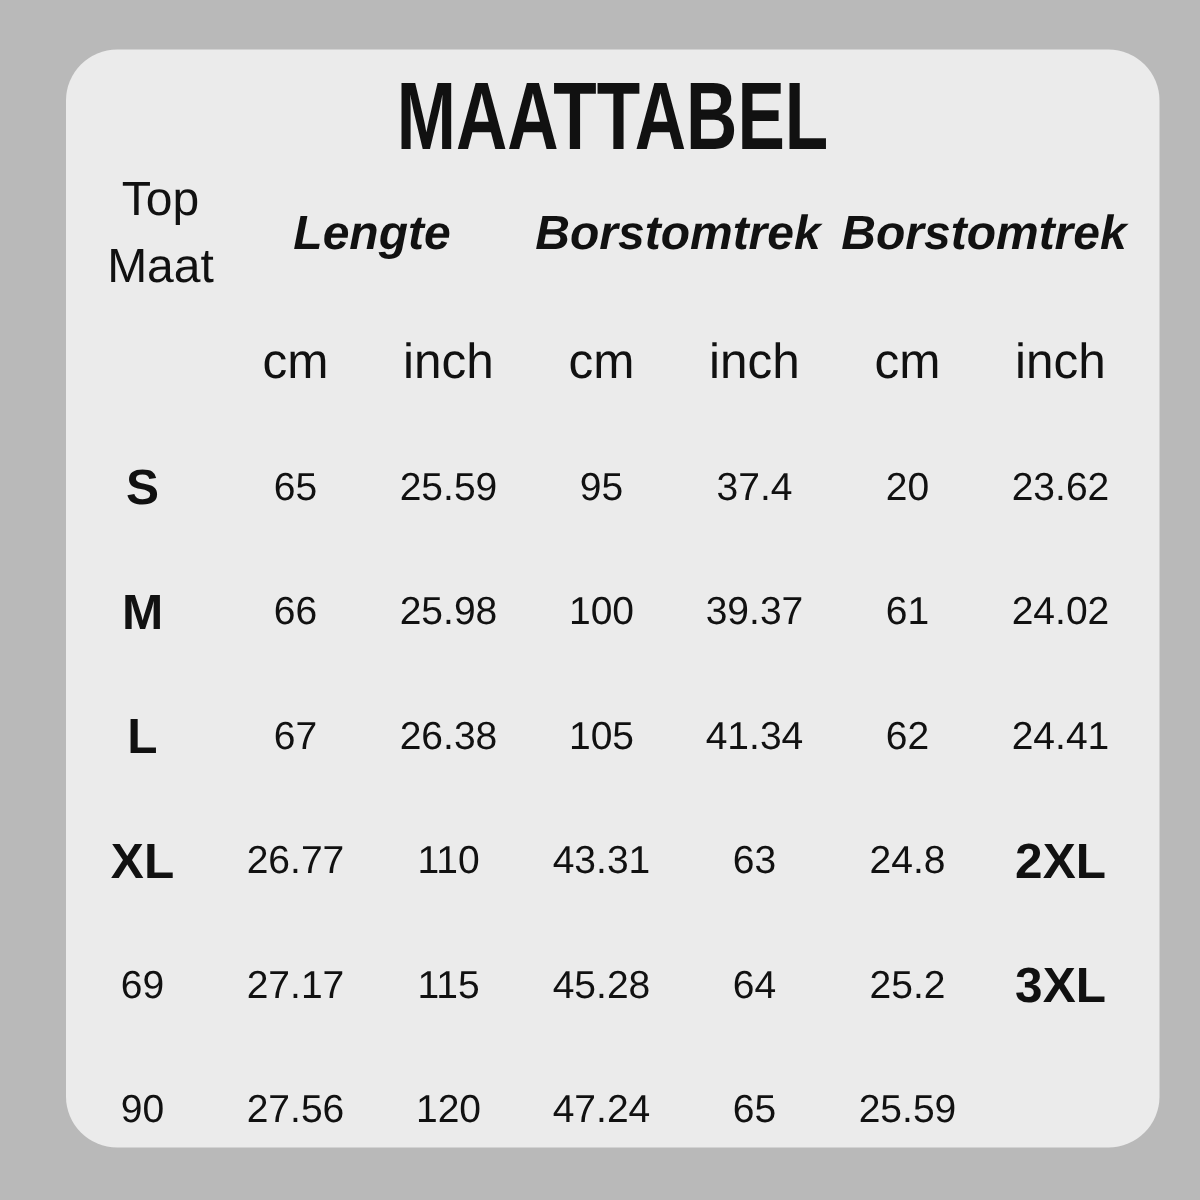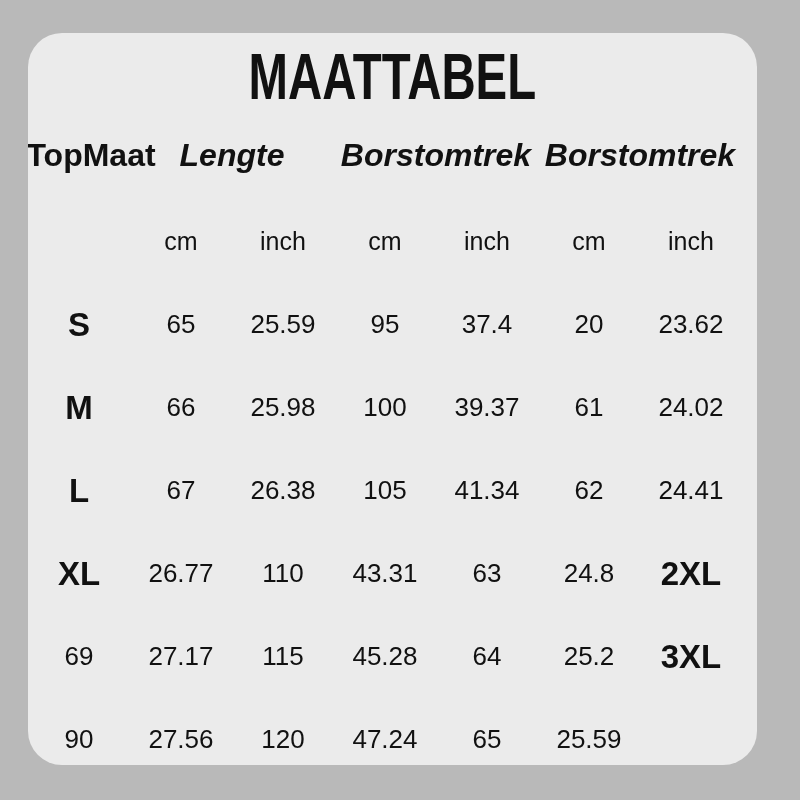--- a/index.html
+++ b/index.html
@@ -6,21 +6,21 @@
   html, body { width: 800px; height: 800px; }
   body {
     background: #b9b9b9;
     font-family: "Liberation Sans", sans-serif;
     color: #111111;
     position: relative;
     overflow: hidden;
   }
   .card {
     position: absolute;
-    left: 28px;
+    left: 44px;
     top: 33px;
     width: 729px;
     height: 732px;
     background: #ebebeb;
     border-radius: 34px;
     overflow: hidden;
   }
   .title-wrap {
     height: 72px;
     margin-top: 6px;
@@ -40,33 +40,34 @@
     grid-template-columns: 102px repeat(6, 102px);
     grid-template-rows: 88px 84px repeat(6, 83px);
   }
   .cell {
     display: flex;
     align-items: center;
     justify-content: center;
     white-space: nowrap;
   }
   .corner {
+    flex-direction: column;
     justify-content: center;
-    font-weight: 700;
+    font-weight: 400;
     font-size: 32px;
     line-height: 45px;
     margin-left: 24px;
   }
   .group {
     grid-column: span 2;
     font-weight: 700;
     font-size: 32px;
     font-style: italic;
   }
-  .unit { font-size: 25px; }
+  .unit { font-size: 33px; }
   .size { font-weight: 700; font-size: 33px; }
   .val  { font-size: 26px; }
 </style>
 </head>
 <body>
 
 <div class="card">
 
   <div class="title-wrap">
     <span class="title">MAATTABEL</span>

